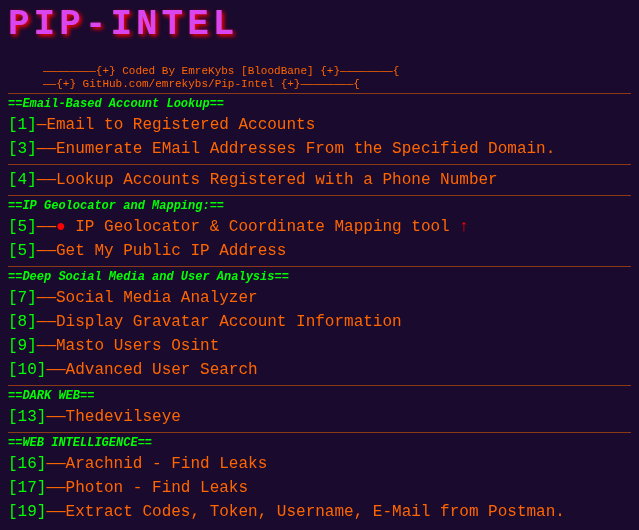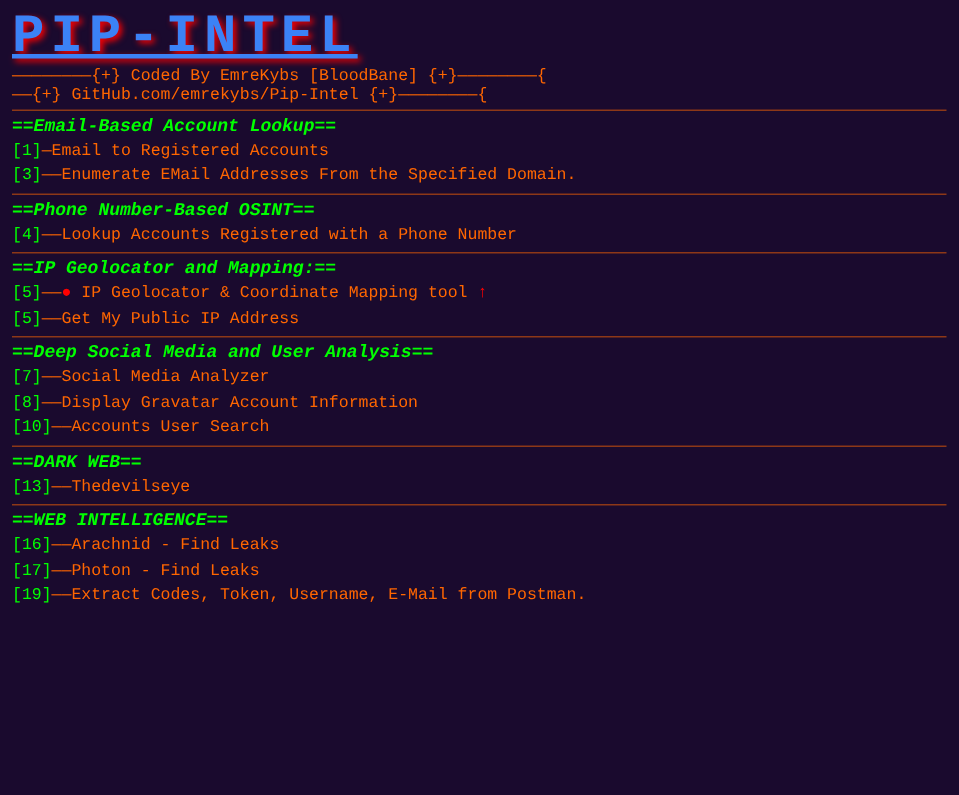--- a/index.html
+++ b/index.html
@@ -11,52 +11,52 @@
       width: 639px;
       min-height: 530px;
       overflow-x: hidden;
     }
     .screen {
       background-color: #1a0a2e;
       padding: 5px 8px;
       min-height: 530px;
     }
     .title {
-      color: #3b82f6;
+      color: #d946ef;
       font-size: 36px;
       font-weight: bold;
       font-family: 'Courier New', Courier, monospace;
       text-shadow: 2px 2px 4px #ff0000;
       letter-spacing: 4px;
       line-height: 1.1;
-      margin-bottom: 0;
-      text-decoration: underline;
+      margin-bottom: 20px;
     }
     .header-line {
       color: #ff6600;
       font-size: 11px;
       margin-bottom: 1px;
+      margin-left: 35px;
     }
     .divider {
       border: none;
       border-top: 1px solid #ff6600;
       margin: 3px 0;
       opacity: 0.5;
     }
     .section-header {
       color: #00ff00;
       font-style: italic;
       font-weight: bold;
       font-size: 12px;
       margin-top: 0;
       margin-bottom: 2px;
     }
     .menu-item {
       color: #ff6600;
-      font-size: 11px;
+      font-size: 16px;
       line-height: 1.5;
       display: block;
     }
     .green-bracket {
       color: #00ff00;
     }
     .warning-icon {
       color: #ff0000;
     }
   </style>
@@ -77,23 +77,20 @@
   </div>
   <span class="menu-item">
     <span class="green-bracket">[1]</span><span>—Email to Registered Accounts</span>
   </span>
   <span class="menu-item">
     <span class="green-bracket">[3]</span><span>——Enumerate EMail Addresses From the Specified Domain.</span>
   </span>
 
   <hr class="divider">
 
-  <div class="section-header">
-    <span class="green-bracket">==</span>Phone Number-Based OSINT<span class="green-bracket">==</span>
-  </div>
   <span class="menu-item">
     <span class="green-bracket">[4]</span><span>——Lookup Accounts Registered with a Phone Number</span>
   </span>
 
   <hr class="divider">
 
   <div class="section-header">
     <span class="green-bracket">==</span><em>IP Geolocator and Mapping:</em><span class="green-bracket">==</span>
   </div>
   <span class="menu-item">
@@ -108,21 +105,24 @@
   <div class="section-header">
     <span class="green-bracket">==</span><em>Deep Social Media and User Analysis</em><span class="green-bracket">==</span>
   </div>
   <span class="menu-item">
     <span class="green-bracket">[7]</span><span>——Social Media Analyzer</span>
   </span>
   <span class="menu-item">
     <span class="green-bracket">[8]</span><span>——Display Gravatar Account Information</span>
   </span>
   <span class="menu-item">
-    <span class="green-bracket">[10]</span><span>——Accounts User Search</span>
+    <span class="green-bracket">[9]</span><span>——Masto Users Osint</span>
+  </span>
+  <span class="menu-item">
+    <span class="green-bracket">[10]</span><span>——Advanced User Search</span>
   </span>
 
   <hr class="divider">
 
   <div class="section-header">
     <span class="green-bracket">==</span>DARK WEB<span class="green-bracket">==</span>
   </div>
   <span class="menu-item">
     <span class="green-bracket">[13]</span><span>——Thedevilseye</span>
   </span>

